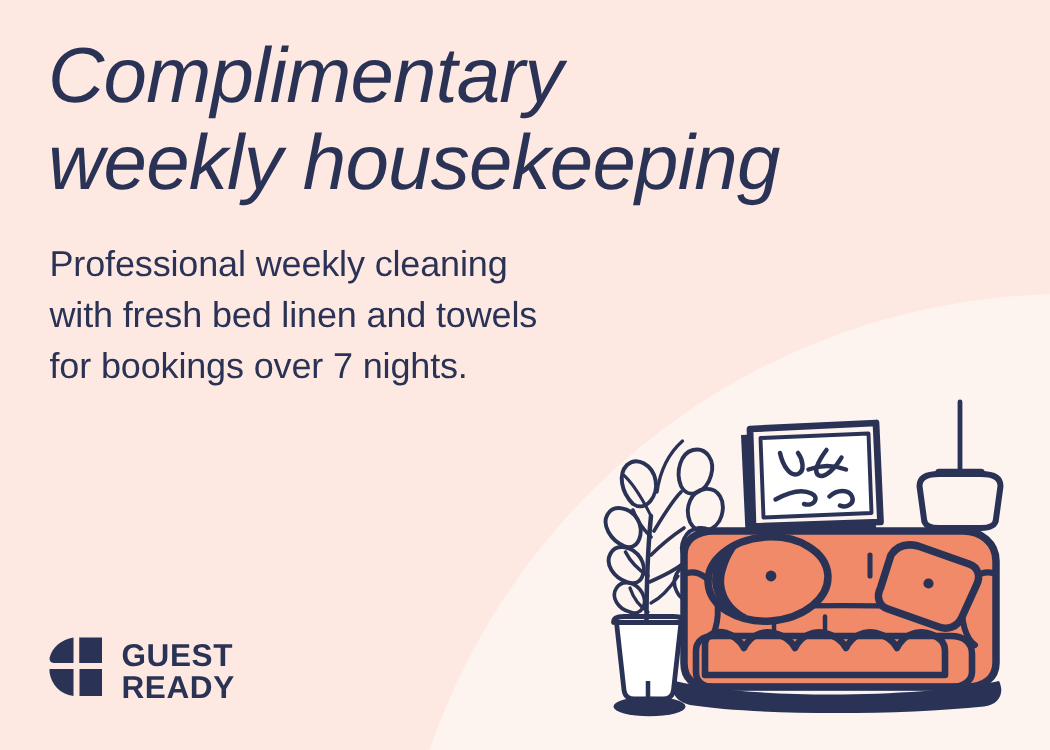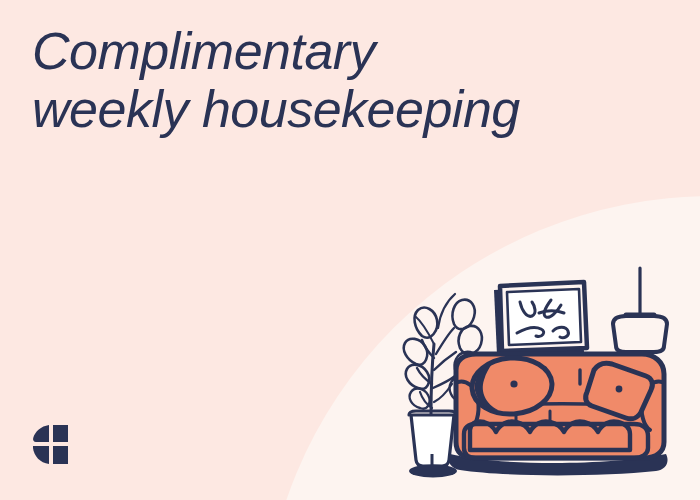--- a/index.html
+++ b/index.html
@@ -88,20 +88,23 @@
 </head>
 <body>
 
 <div id="banner">
 
   <div class="arc-wash"></div>
 
   <div class="headline">Complimentary
 weekly housekeeping</div>
 
+  <div class="subcopy">Professional weekly cleaning
+with fresh bed linen and towels
+for bookings over 7 nights.</div>
 
   <div class="illustration">
     <svg width="300" height="242" viewBox="0 0 300 242" fill="none" xmlns="http://www.w3.org/2000/svg">
 
       <g stroke="#2A3355" stroke-linecap="round" stroke-linejoin="round" fill="none">
 
         <path d="M33 158 C33 130 34 106 36 86" stroke-width="3"></path>
         <path d="M36 112 C44 104 52 98 58 94" stroke-width="2.4"></path>
         <path d="M35 130 C44 126 52 122 57 118" stroke-width="2.4"></path>
         <path d="M34 126 C28 122 22 116 19 110" stroke-width="2.4"></path>
@@ -196,15 +199,17 @@
         <path d="M17 1 L17 18 L4 18 C1.8 18 0.6 16 1.2 14 C3 7.5 9 2.2 17 1 Z" fill="#2A3355"></path>
 
         <path d="M21 1 L36 1 L36 18 L21 18 C21 11.5 21 5.5 21 1 Z" fill="#2A3355"></path>
         <path d="M21 1 C29 3 35 9 36 18 L21 18 Z" fill="#2A3355"></path>
 
         <path d="M1 22 L17 22 L17 40 C8 39 2 32 1 24 Z" fill="#2A3355"></path>
 
         <rect x="21" y="22" width="15" height="18" fill="#2A3355"></rect>
       </svg>
     </span>
+    <span class="logo-word">GUEST
+READY</span>
   </div>
 
 </div>
 
 </body></html>

